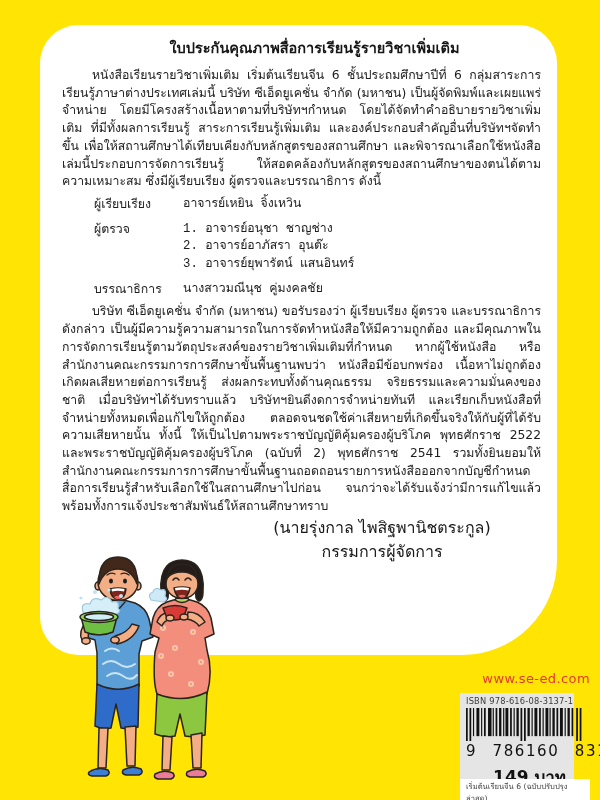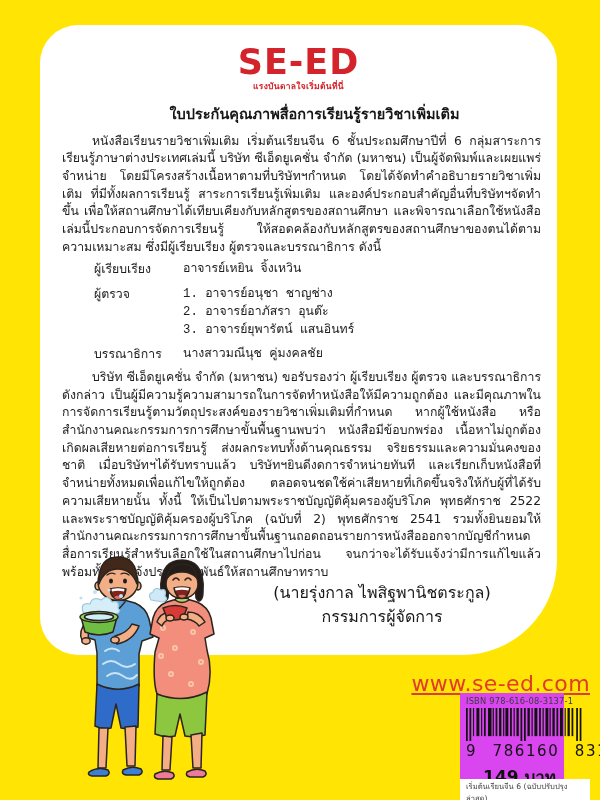--- a/index.html
+++ b/index.html
@@ -23,43 +23,39 @@
 
   .sign-row{display:flex;align-items:center;gap:14px;margin:10px 0 0 212px;}
   .sign-row .lbl{font-size:12.3px;color:#1d1d1d;}
   .sig-svg{width:108px;height:46px;}
 
   .sign-block{width:280px;margin-left:180px;text-align:center;font-size:16px;
               line-height:1.5;color:#161616;margin-top:0;}
 
   .kids{position:absolute;left:75px;top:556px;width:160px;height:244px;z-index:5;}
 
-  .site{position:absolute;top:671px;right:10px;color:#e23a2c;font-size:22px;letter-spacing:.4px;text-decoration:underline;}
-
-  .barcode-box{position:absolute;left:460px;top:693px;width:104px;box-sizing:border-box;
-               background:#d946ef;padding:3px 6px 4px 6px;}
+  .site{position:absolute;top:671px;right:10px;color:#e23a2c;font-size:13px;letter-spacing:.4px;}
+
+  .barcode-box{position:absolute;left:460px;top:693px;width:114px;box-sizing:border-box;
+               background:#e5e5e5;padding:3px 6px 4px 6px;}
   .isbn{font-size:8.3px;color:#3c3c3c;letter-spacing:.2px;white-space:nowrap;}
   .bars{width:116px;height:33px;display:block;margin-top:2px;}
   .digits{font-size:15px;color:#111;word-spacing:9px;letter-spacing:1.6px;margin-top:1px;white-space:nowrap;}
   .price{font-size:17px;font-weight:700;color:#111;text-align:right;margin-top:3px;padding-right:2px;}
 
   .cat-box{position:absolute;left:460px;top:779px;width:130px;box-sizing:border-box;
            background:#fff;padding:2px 6px 3px 6px;font-size:7.6px;color:#3c3c3c;line-height:1.55;}
 </style>
 </head>
 <body>
 
 <div class="page">
 
   <div class="cert">
 
-    <div class="logo-wrap">
-      <div class="logo-text">SE-ED</div>
-      <div class="logo-tagline">แรงบันดาลใจเริ่มต้นที่นี่</div>
-    </div>
 
     <div class="title">ใบประกันคุณภาพสื่อการเรียนรู้รายวิชาเพิ่มเติม</div>
 
     <div class="content">
       <p class="para">หนังสือเรียนรายวิชาเพิ่มเติม เริ่มต้นเรียนจีน 6 ชั้นประถมศึกษาปีที่ 6 กลุ่มสาระการเรียนรู้ภาษาต่างประเทศเล่มนี้ บริษัท ซีเอ็ดยูเคชั่น จำกัด (มหาชน) เป็นผู้จัดพิมพ์และเผยแพร่จำหน่าย โดยมีโครงสร้างเนื้อหาตามที่บริษัทฯกำหนด โดยได้จัดทำคำอธิบายรายวิชาเพิ่มเติม ที่มีทั้งผลการเรียนรู้ สาระการเรียนรู้เพิ่มเติม และองค์ประกอบสำคัญอื่นที่บริษัทฯจัดทำขึ้น เพื่อให้สถานศึกษาได้เทียบเคียงกับหลักสูตรของสถานศึกษา และพิจารณาเลือกใช้หนังสือเล่มนี้ประกอบการจัดการเรียนรู้ ให้สอดคล้องกับหลักสูตรของสถานศึกษาของตนได้ตามความเหมาะสม ซึ่งมีผู้เรียบเรียง ผู้ตรวจและบรรณาธิการ ดังนี้</p>
 
       <div class="credits">
         <div class="c-label">ผู้เรียบเรียง</div>
         <div class="c-vals">
           <div>อาจารย์เหยิน จิ้งเหวิน</div>

